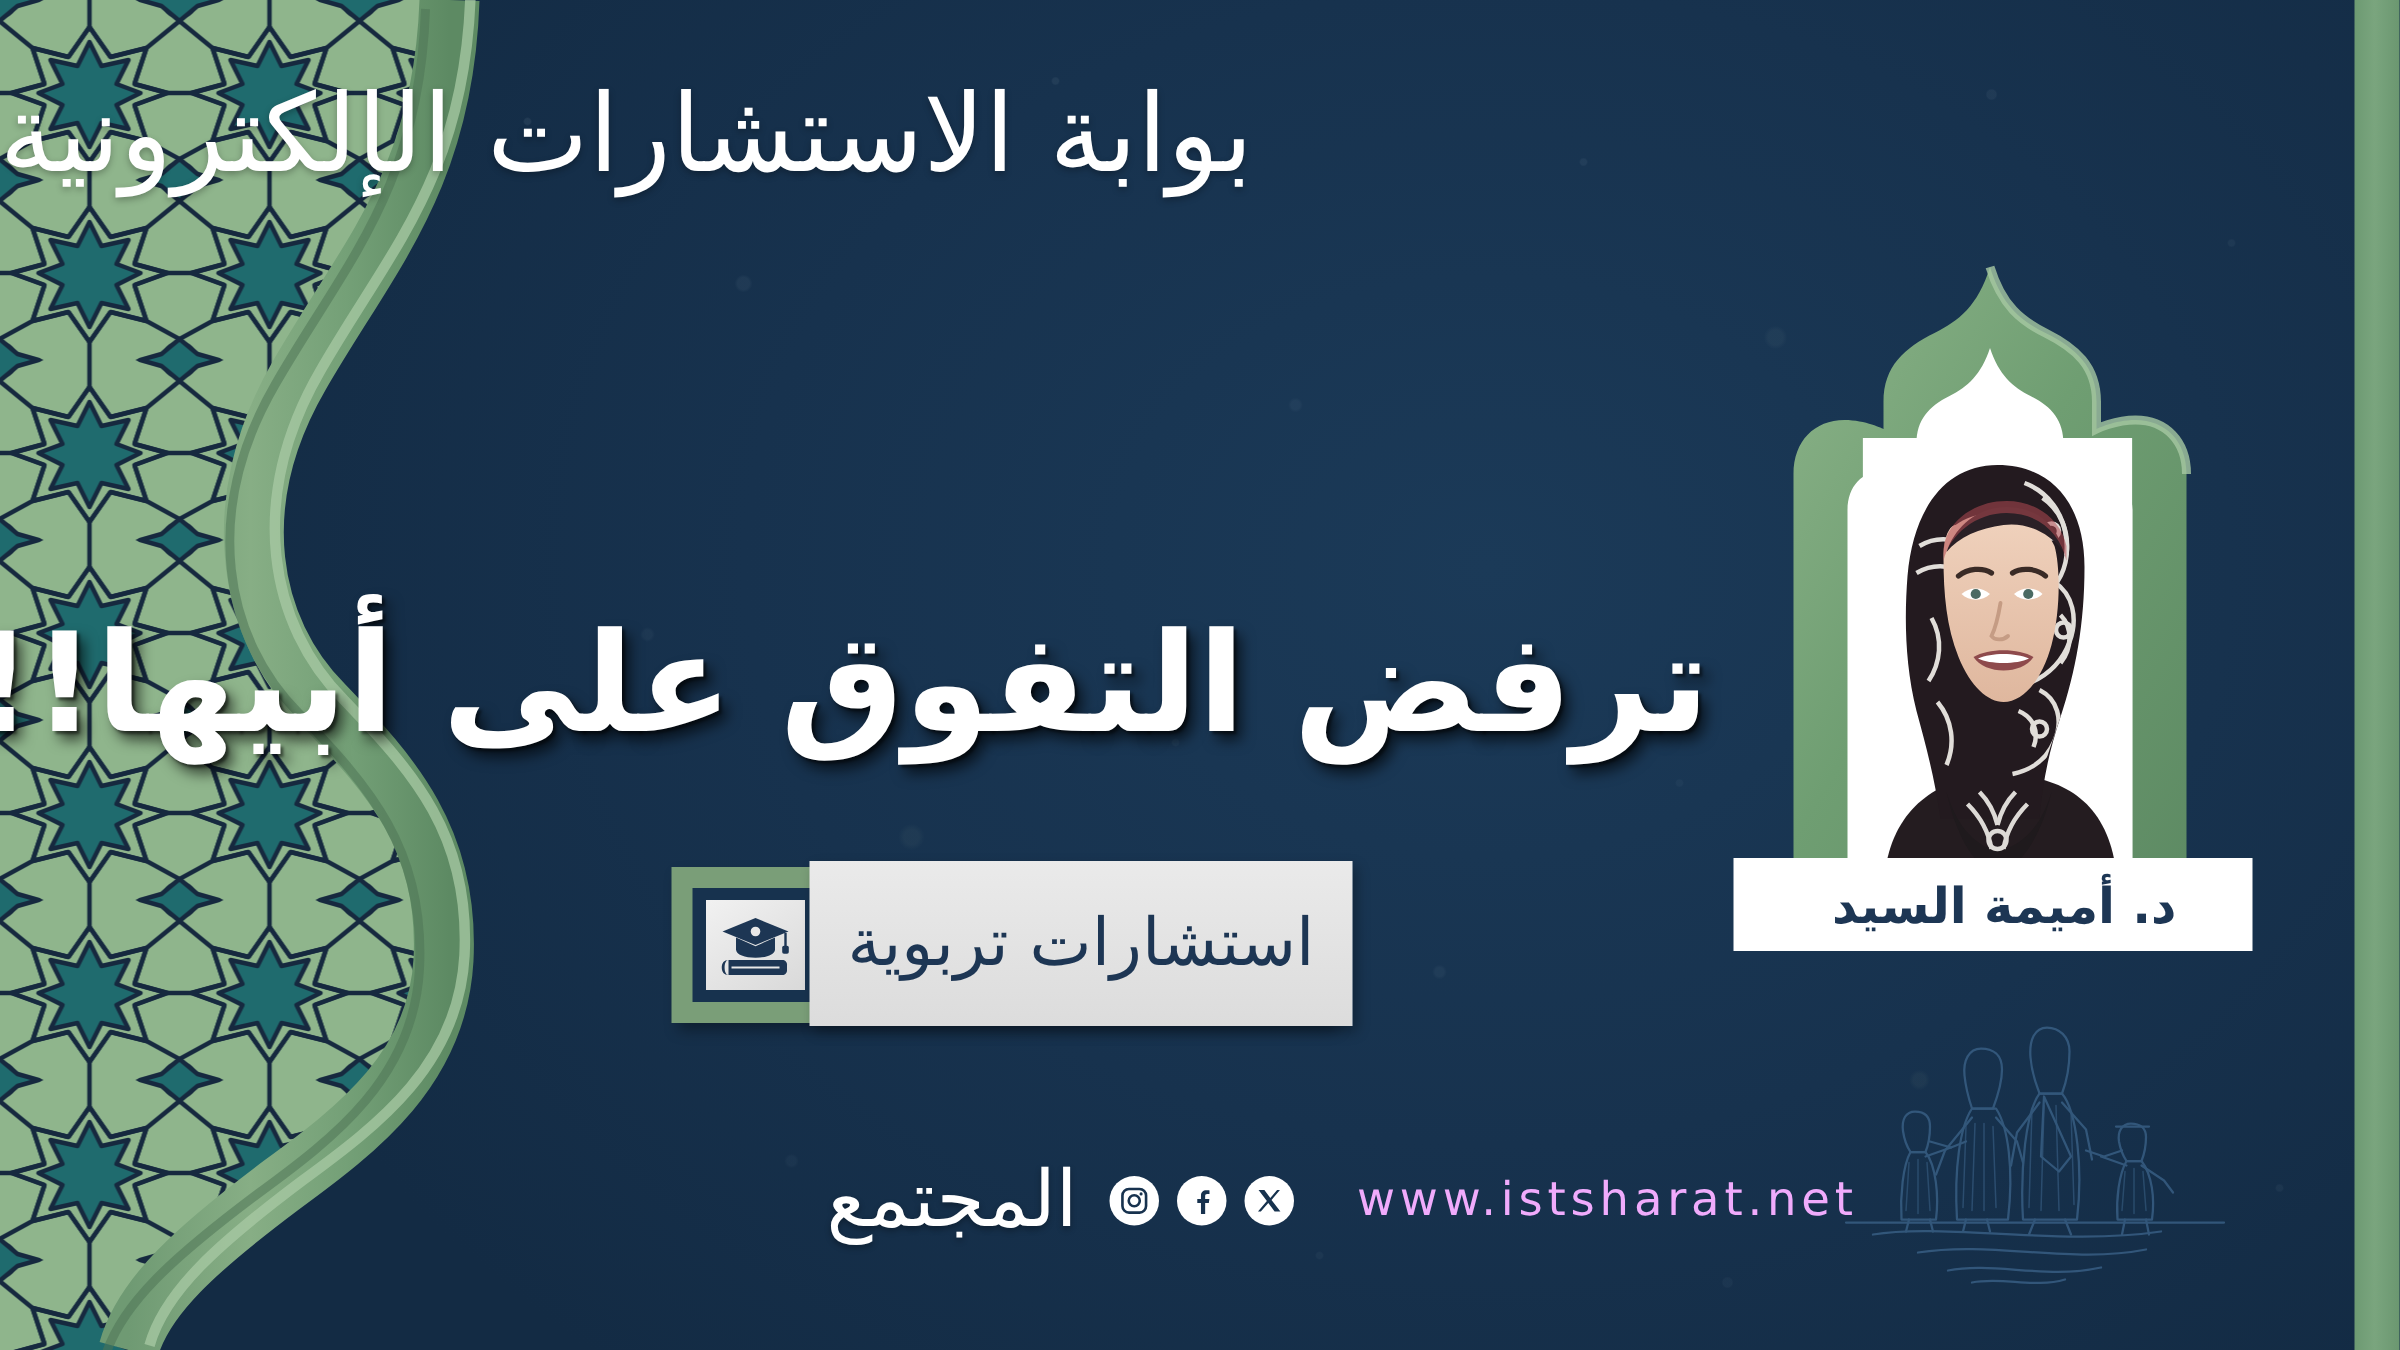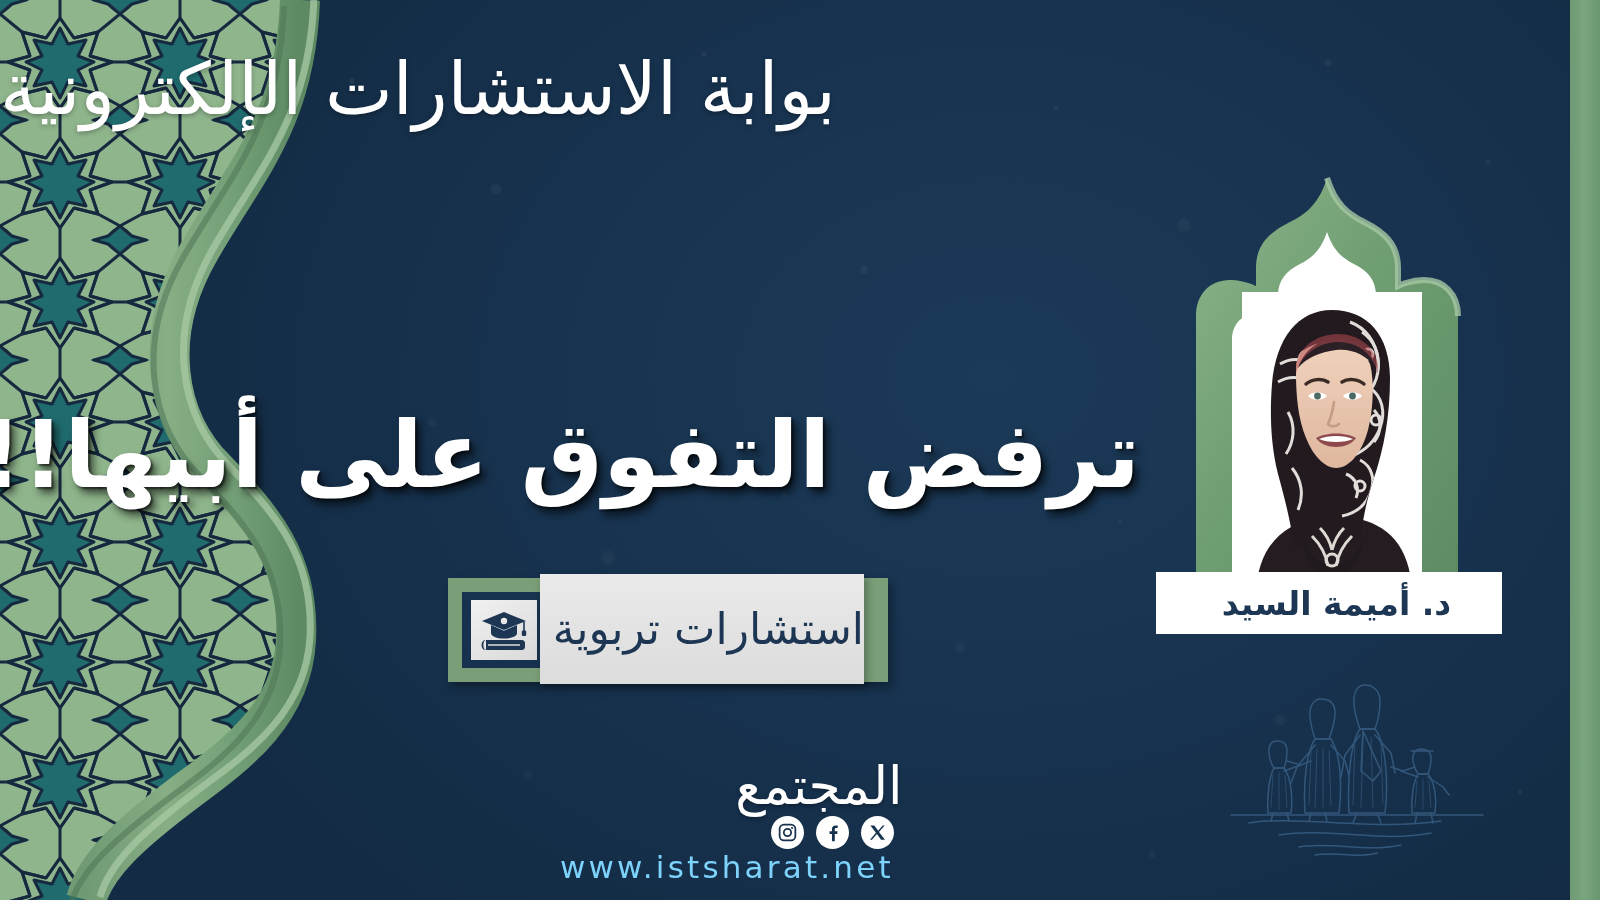--- a/index.html
+++ b/index.html
@@ -111,24 +111,24 @@
     background:#17324e;
     display:flex;align-items:center;justify-content:center;
   }
   .badge-icon-inner{
     width:66px;height:60px;
     background:linear-gradient(145deg,#f1f1f1,#d9d9d9);
     display:flex;align-items:center;justify-content:center;
   }
   .badge-icon-inner svg{width:48px;height:42px;display:block;}
   .badge-label-plate{
-    position:absolute;left:92px;top:0;width:324px;height:110px;
+    position:absolute;left:92px;top:0;width:362px;height:110px;
     background:linear-gradient(180deg,#eaeaea,#dcdcdc);
     box-shadow:3px 4px 8px rgba(0,0,0,.30);
-    display:flex;align-items:center;justify-content:flex-start;
+    display:flex;align-items:center;justify-content:center;
     direction:rtl;
     overflow:hidden;
   }
   .badge-label-plate span{
     color:#1d3654;
     font-family:"DejaVu Sans","Liberation Sans",sans-serif;
     font-size:44px;
     font-weight:400;
     letter-spacing:-1px;
     white-space:nowrap;
@@ -160,44 +160,44 @@
     font-size:33px;font-weight:700;
     letter-spacing:-.5px;
     white-space:nowrap;
     margin-left:15px;
   }
 
   
   .footer-bar{
     position:absolute;left:560px;top:756px;
     height:88px;
-    display:flex;align-items:flex-end;
+    display:flex;align-items:center;
     direction:ltr;
-    flex-direction:column;
   }
   .brand-logo{
     width:150px;height:80px;
     display:flex;align-items:center;justify-content:center;
     color:#fff;
     direction:rtl;
     font-family:"DejaVu Sans","Liberation Sans",sans-serif;
     font-size:52px;font-weight:400;
     letter-spacing:-2px;
     text-shadow:0 2px 4px rgba(0,0,0,.3);
     white-space:nowrap;
   }
   .social-row{display:flex;align-items:center;gap:12px;margin-left:30px;}
   .social-icon{
     width:33px;height:33px;border-radius:50%;
     background:#ffffff;
     display:flex;align-items:center;justify-content:center;
   }
   .social-icon svg{display:block;}
   .site-url{
-    color:#7dd3fc;
+    margin-left:42px;
+    color:#f0abfc;
     font-family:"DejaVu Sans","Liberation Sans",sans-serif;
     font-size:31px;
     font-weight:400;
     letter-spacing:3.2px;
     white-space:nowrap;
     direction:ltr;
   }
 </style>
 </head>
 <body>

